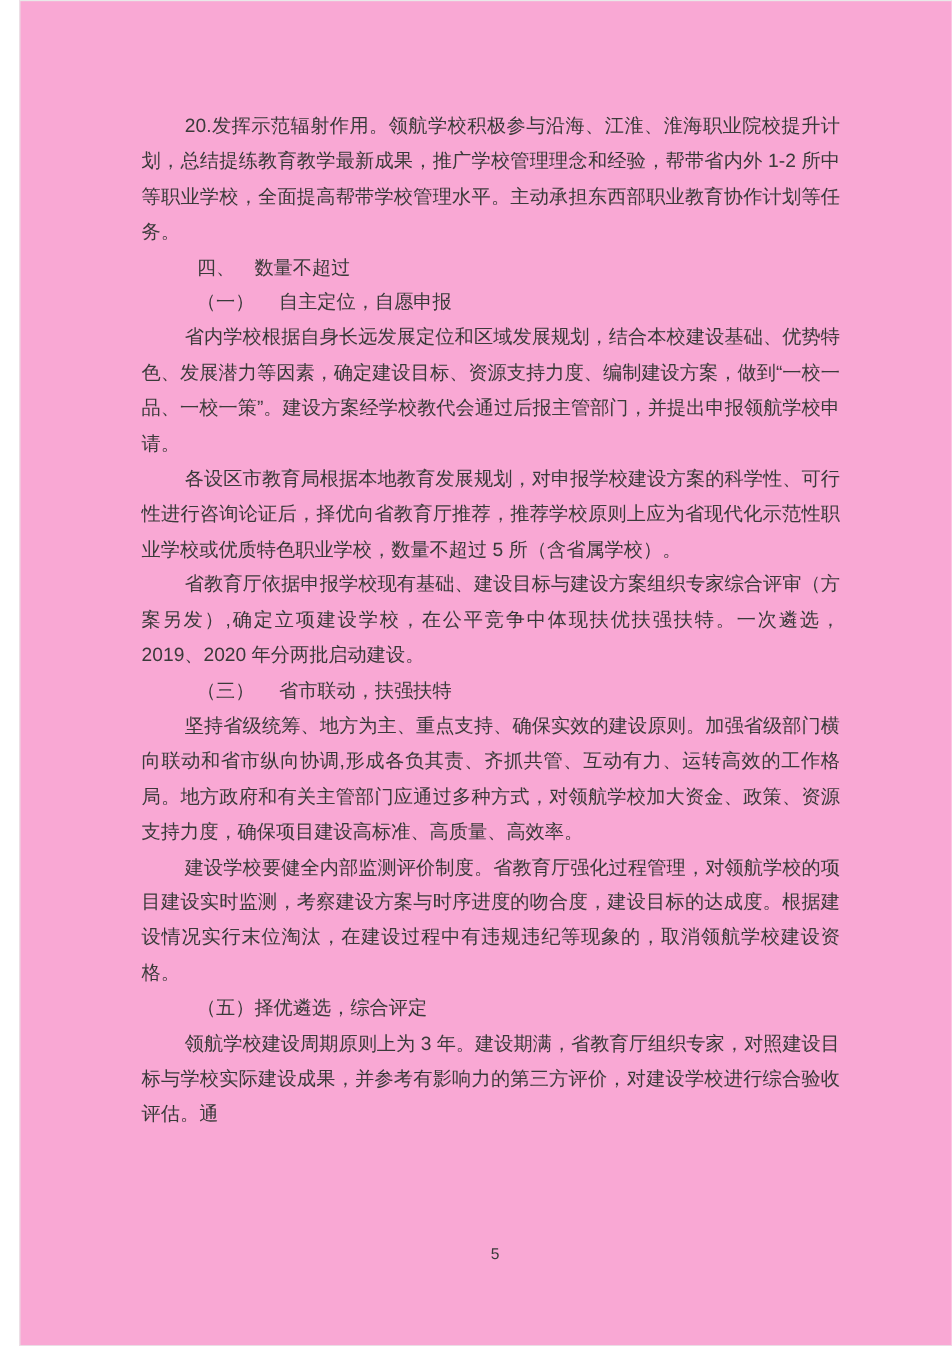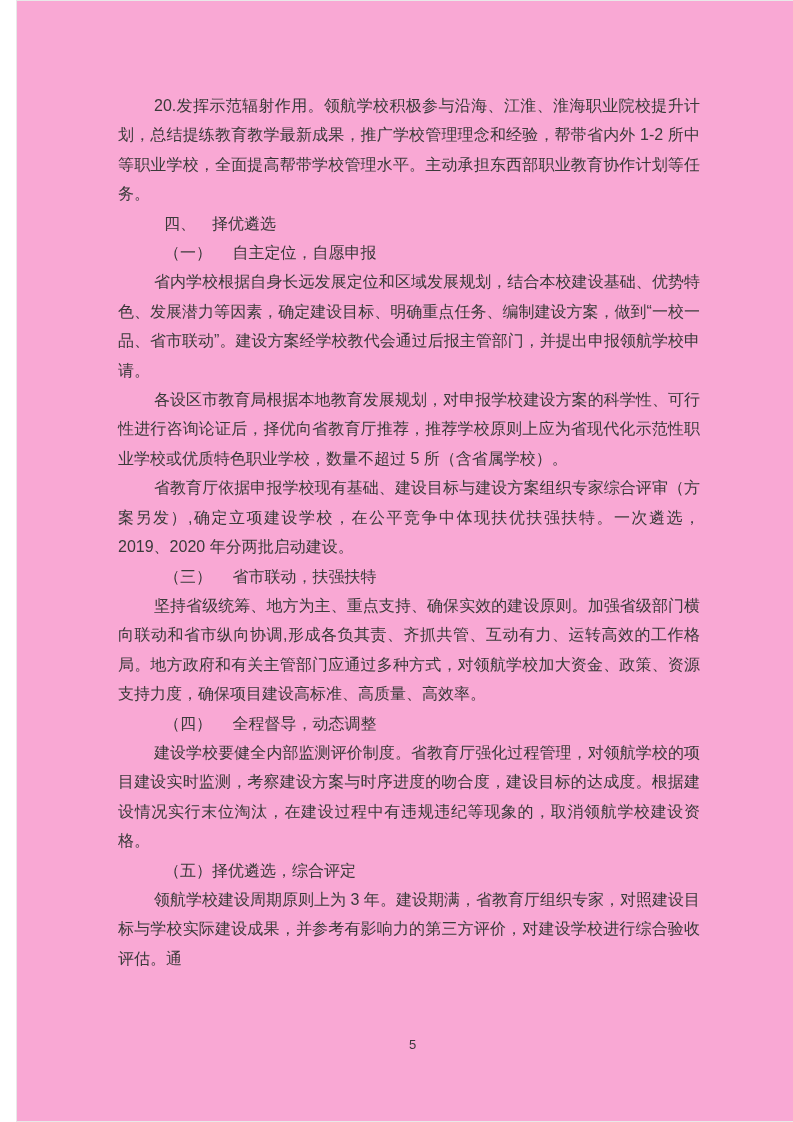--- a/index.html
+++ b/index.html
@@ -54,26 +54,25 @@
     font-size: 13px;
     line-height: 16px;
   }
 </style>
 </head>
 <body>
 
 <div class="page">
   <div class="doc-body">
       <p class="body">20.发挥示范辐射作用。领航学校积极参与沿海、江淮、淮海职业院校提升计划，总结提练教育教学最新成果，推广学校管理理念和经验，帮带省内外 1-2 所中等职业学校，全面提高帮带学校管理水平。主动承担东西部职业教育协作计划等任务。</p>
-      <p class="heading">四、　择优遴选</p>
+      <p class="heading">四、　数量不超过</p>
       <p class="subheading">（一）　 自主定位，自愿申报</p>
-      <p class="body">省内学校根据自身长远发展定位和区域发展规划，结合本校建设基础、优势特色、发展潜力等因素，确定建设目标、明确重点任务、编制建设方案，做到“一校一品、省市联动”。建设方案经学校教代会通过后报主管部门，并提出申报领航学校申请。</p>
+      <p class="body">省内学校根据自身长远发展定位和区域发展规划，结合本校建设基础、优势特色、发展潜力等因素，确定建设目标、资源支持力度、编制建设方案，做到“一校一品、一校一策”。建设方案经学校教代会通过后报主管部门，并提出申报领航学校申请。</p>
       <p class="body">各设区市教育局根据本地教育发展规划，对申报学校建设方案的科学性、可行性进行咨询论证后，择优向省教育厅推荐，推荐学校原则上应为省现代化示范性职业学校或优质特色职业学校，数量不超过 5 所（含省属学校）。</p>
       <p class="body">省教育厅依据申报学校现有基础、建设目标与建设方案组织专家综合评审（方案另发）,确定立项建设学校，在公平竞争中体现扶优扶强扶特。一次遴选，2019、2020 年分两批启动建设。</p>
       <p class="subheading">（三）　 省市联动，扶强扶特</p>
       <p class="body">坚持省级统筹、地方为主、重点支持、确保实效的建设原则。加强省级部门横向联动和省市纵向协调,形成各负其责、齐抓共管、互动有力、运转高效的工作格局。地方政府和有关主管部门应通过多种方式，对领航学校加大资金、政策、资源支持力度，确保项目建设高标准、高质量、高效率。</p>
-      <p class="subheading">（四）　 全程督导，动态调整</p>
       <p class="body">建设学校要健全内部监测评价制度。省教育厅强化过程管理，对领航学校的项目建设实时监测，考察建设方案与时序进度的吻合度，建设目标的达成度。根据建设情况实行末位淘汰，在建设过程中有违规违纪等现象的，取消领航学校建设资格。</p>
       <p class="subheading">（五）择优遴选，综合评定</p>
       <p class="body">领航学校建设周期原则上为 3 年。建设期满，省教育厅组织专家，对照建设目标与学校实际建设成果，并参考有影响力的第三方评价，对建设学校进行综合验收评估。通</p>
     </div>
   <div class="page-number">5</div>
 </div>
 
 </body></html>

